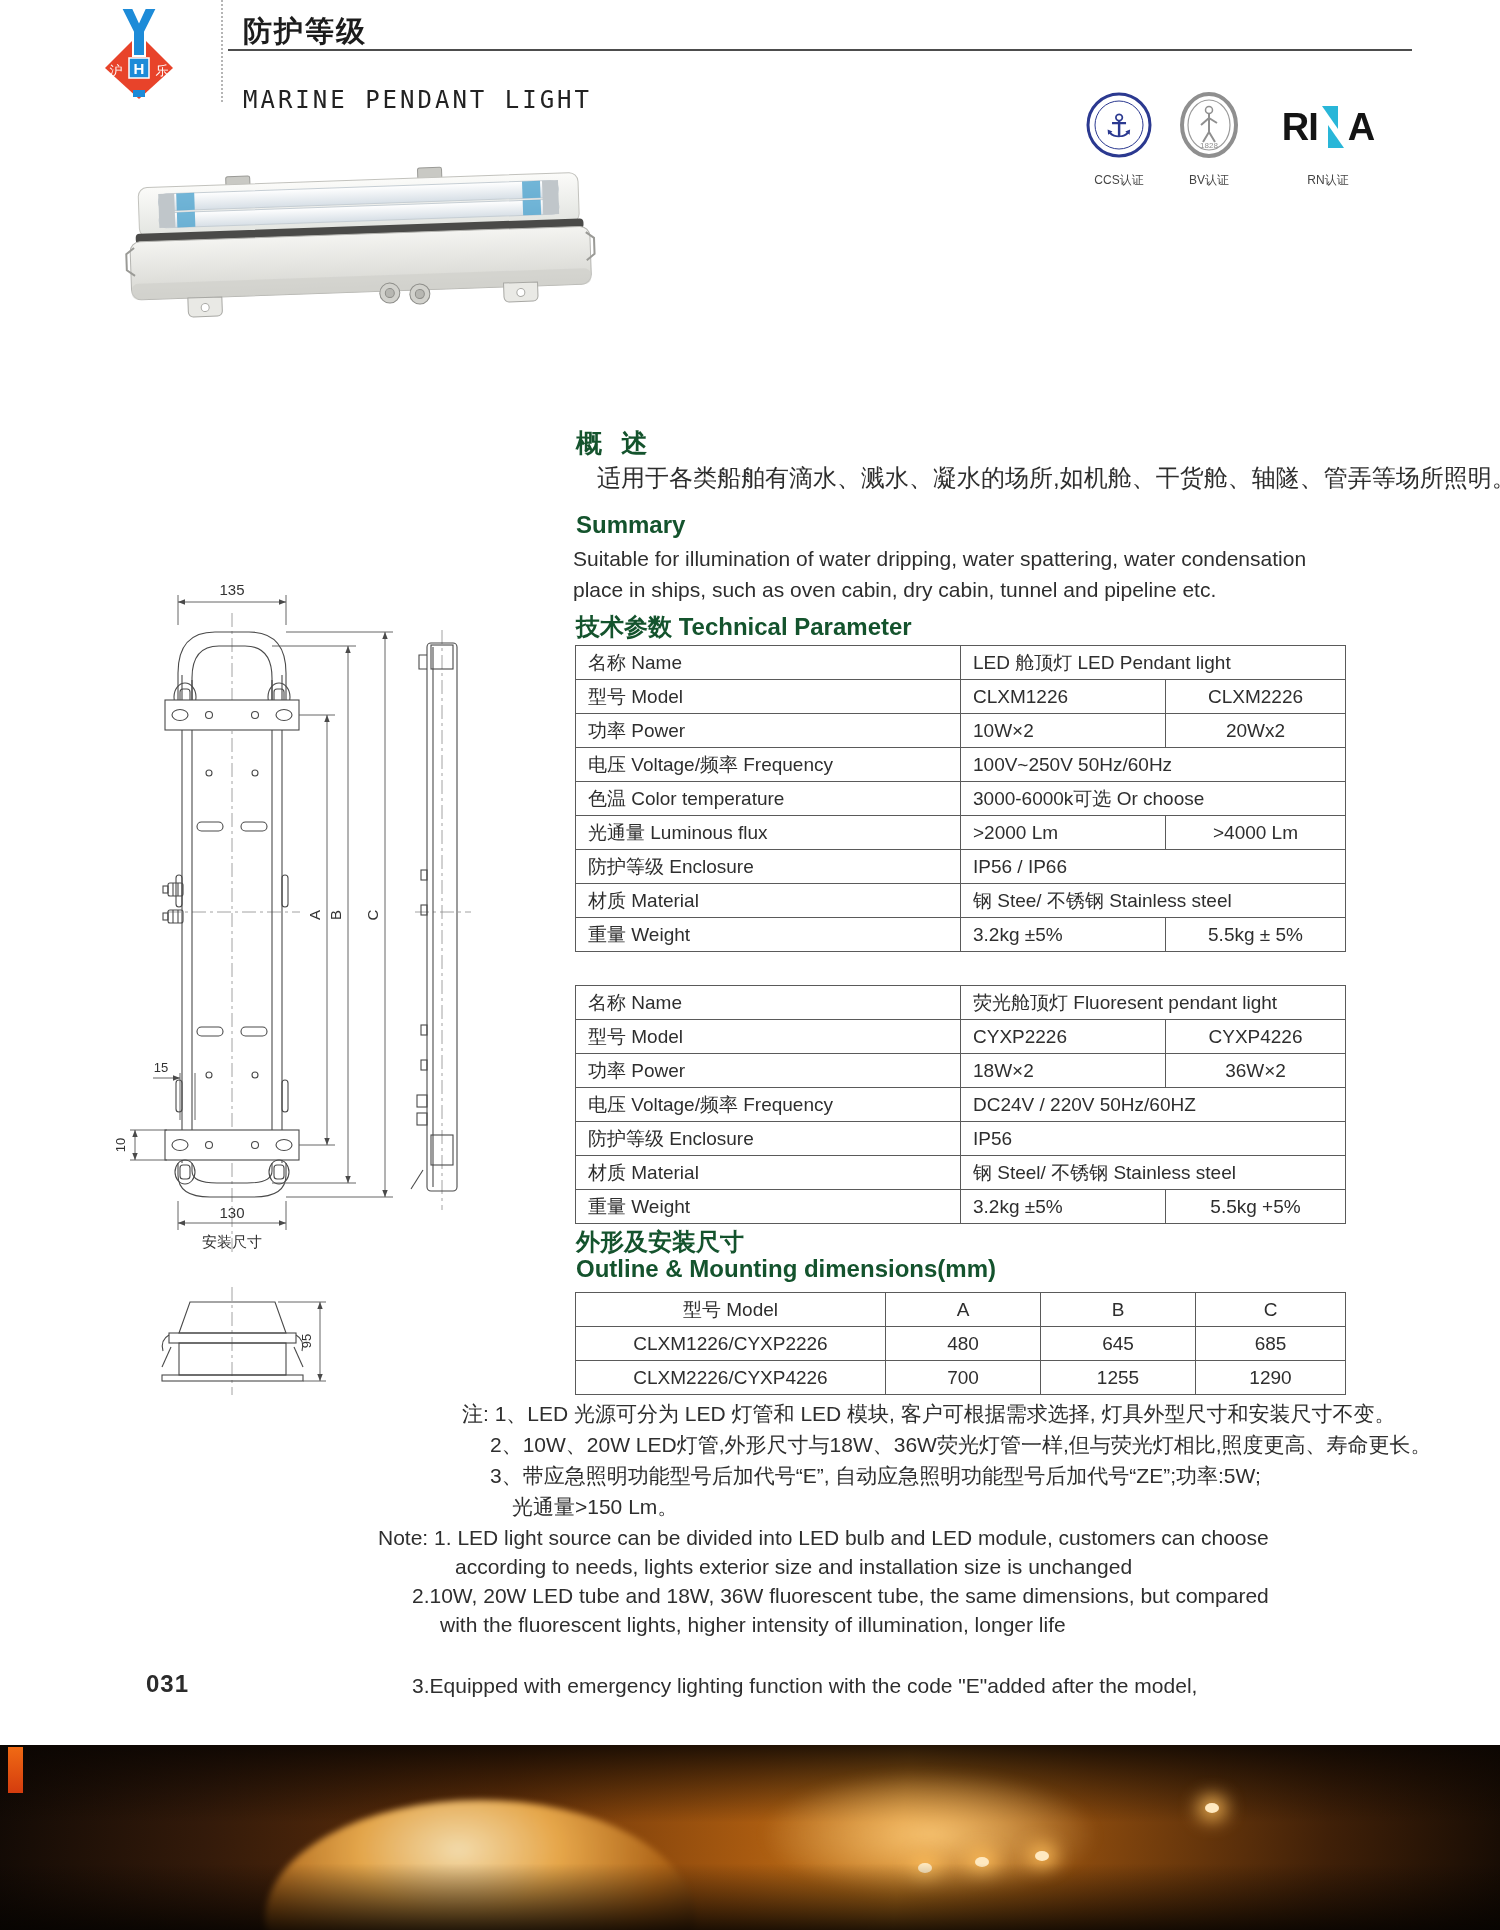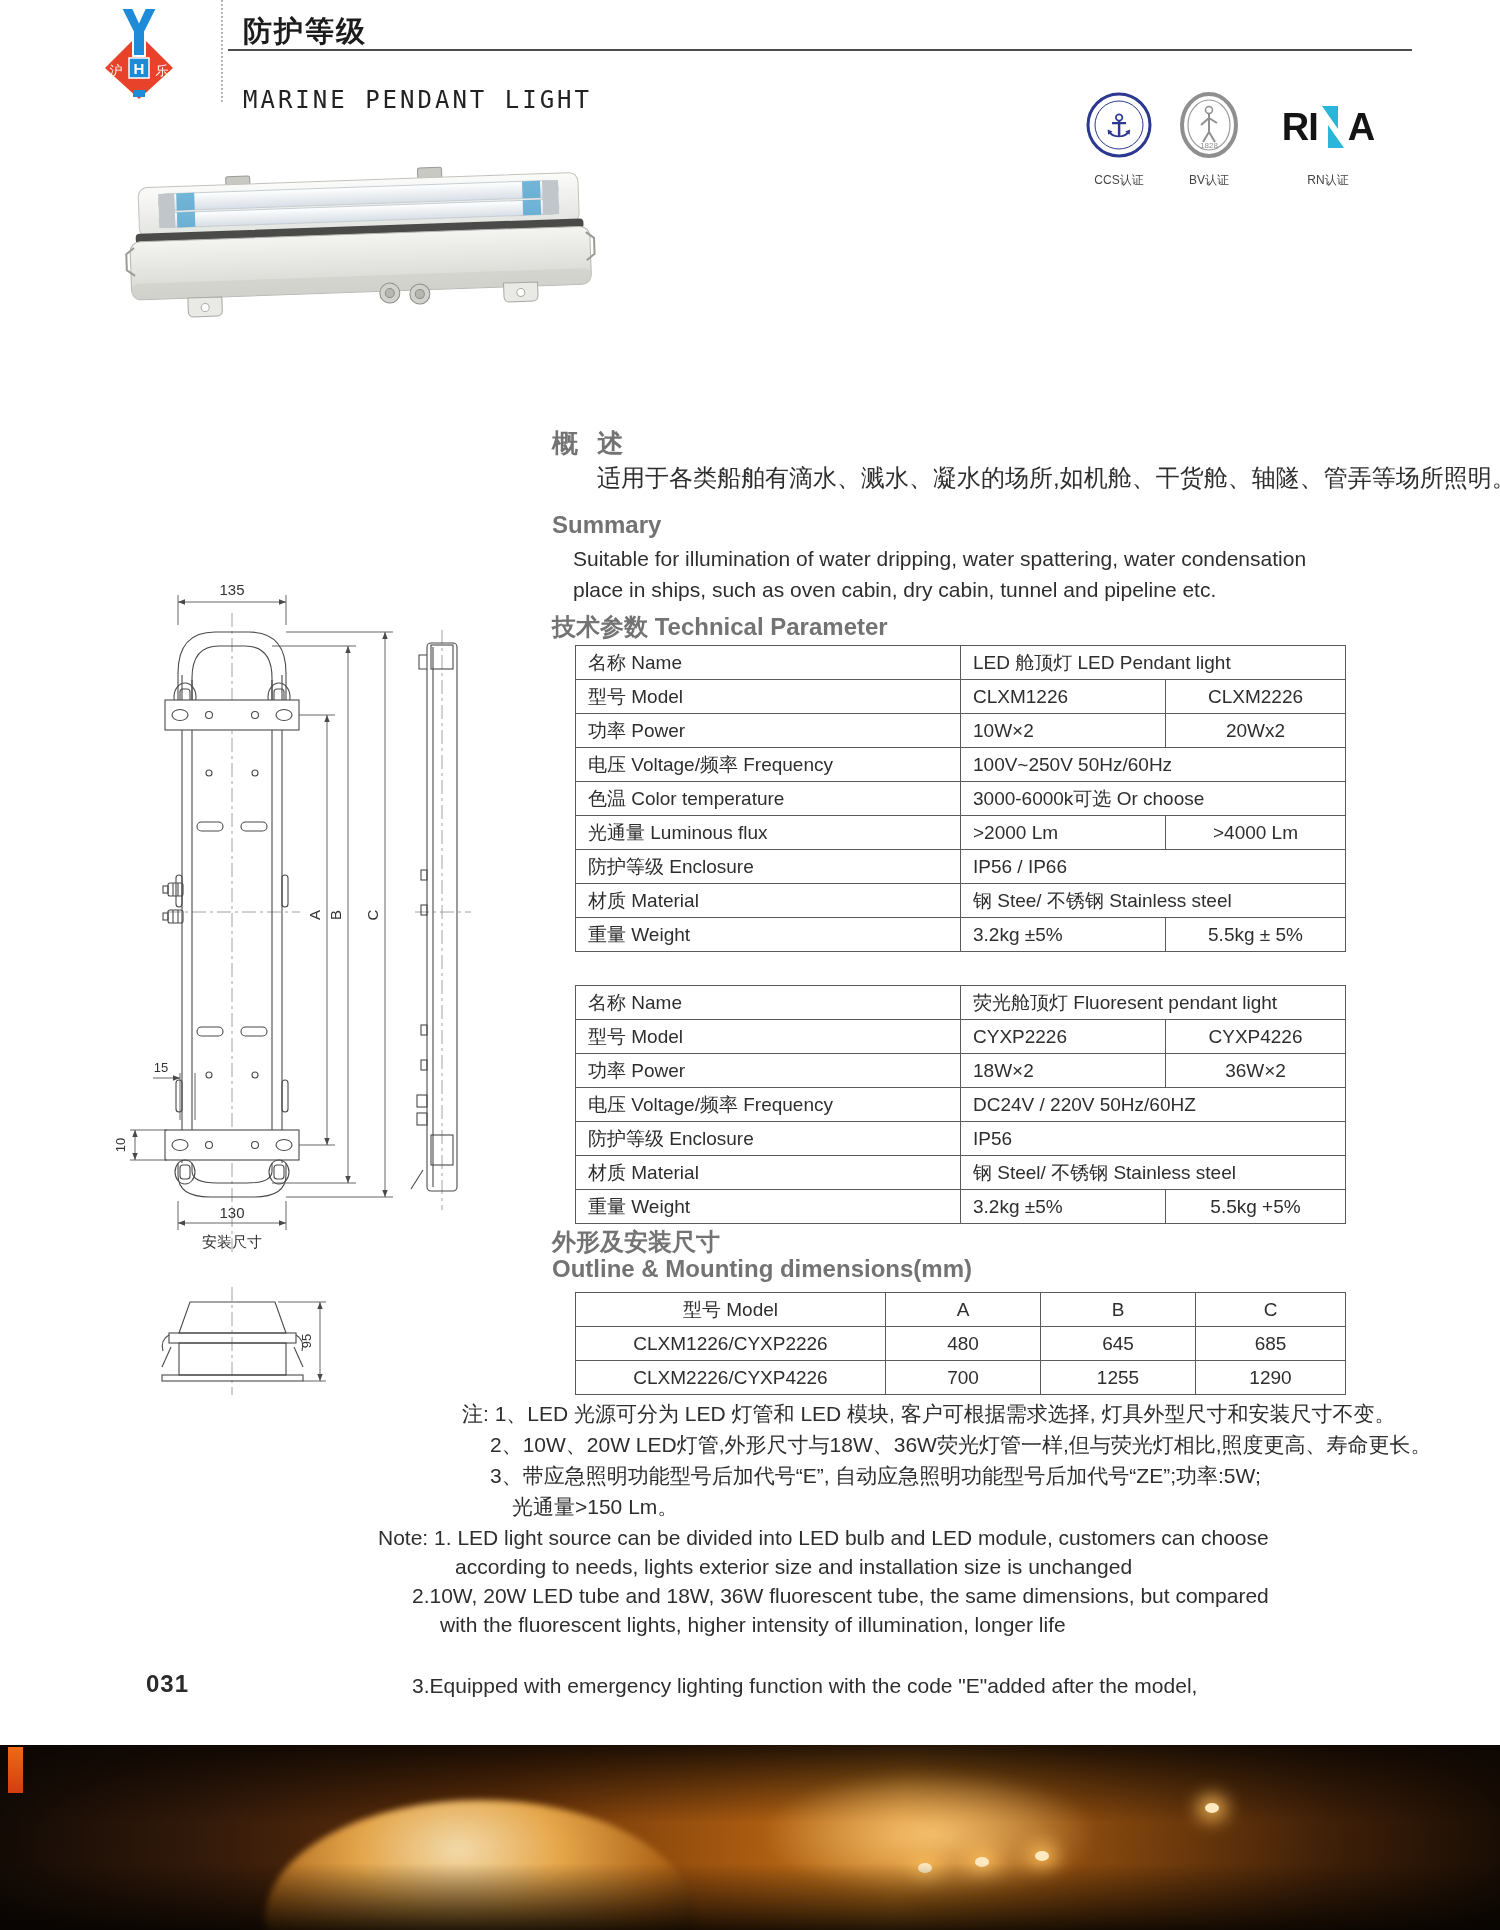--- a/index.html
+++ b/index.html
@@ -13,21 +13,21 @@
   .hdr-rule{left:228px;top:49px;width:1184px;height:2px;background:#4d4d4d;}
   .title-en{left:243px;top:58px;font-size:24px;font-family:"DejaVu Sans Mono","Liberation Mono",monospace;
             letter-spacing:3px;color:#222;margin-top:28px;}
 
   
   .cert-label{top:172px;font-size:12px;color:#444;text-align:center;}
   .rina-wrap{left:1268px;top:104px;width:120px;height:46px;display:flex;align-items:center;justify-content:center;gap:2px;}
   .rina-txt{font-size:38px;font-weight:800;color:#141414;letter-spacing:-1px;line-height:40px;}
 
   
-  .orange-h{color:#737373;font-weight:800;}
+  .orange-h{color:#14532d;font-weight:800;margin-left:24px;}
   .h-overview{left:552px;top:426px;font-size:26px;letter-spacing:6px;}
   .p-overview{left:573px;top:462px;font-size:24px;color:#2e2e2e;white-space:nowrap;margin-left:24px;}
   .h-summary{left:552px;top:511px;font-size:24px;}
   .p-summary{left:573px;top:543px;font-size:21px;line-height:31px;color:#2e2e2e;}
   .h-tech{left:552px;top:611px;font-size:24px;}
   .h-outline1{left:552px;top:1226px;font-size:24px;}
   .h-outline2{left:552px;top:1255px;font-size:24px;}
 
   
   table.ptable{border-collapse:collapse;table-layout:fixed;background:#fff;}

